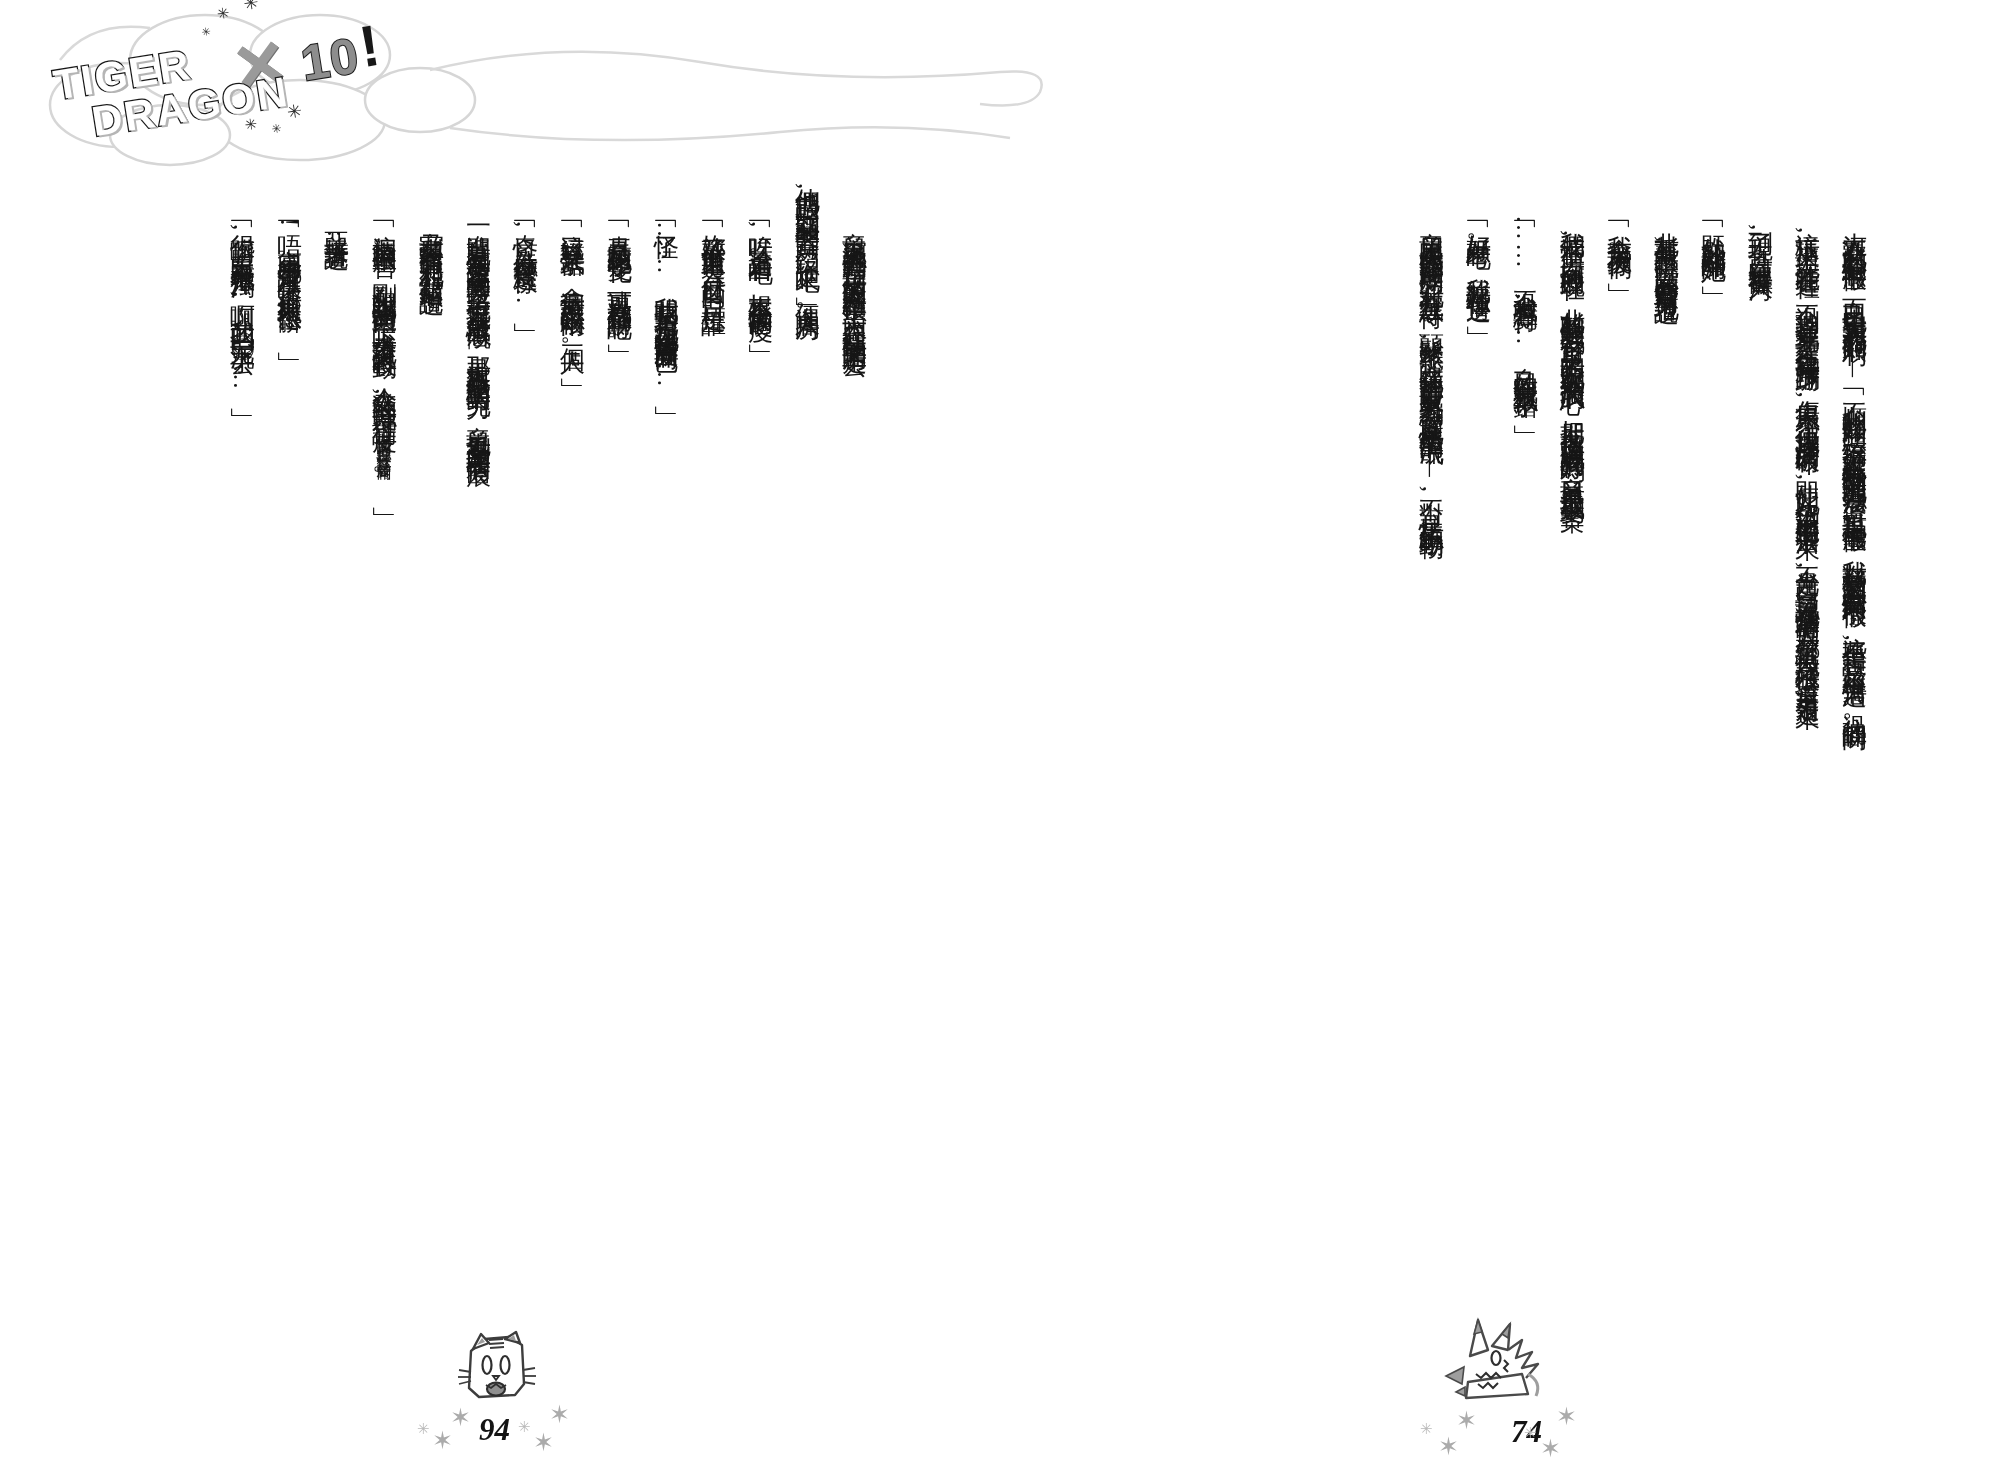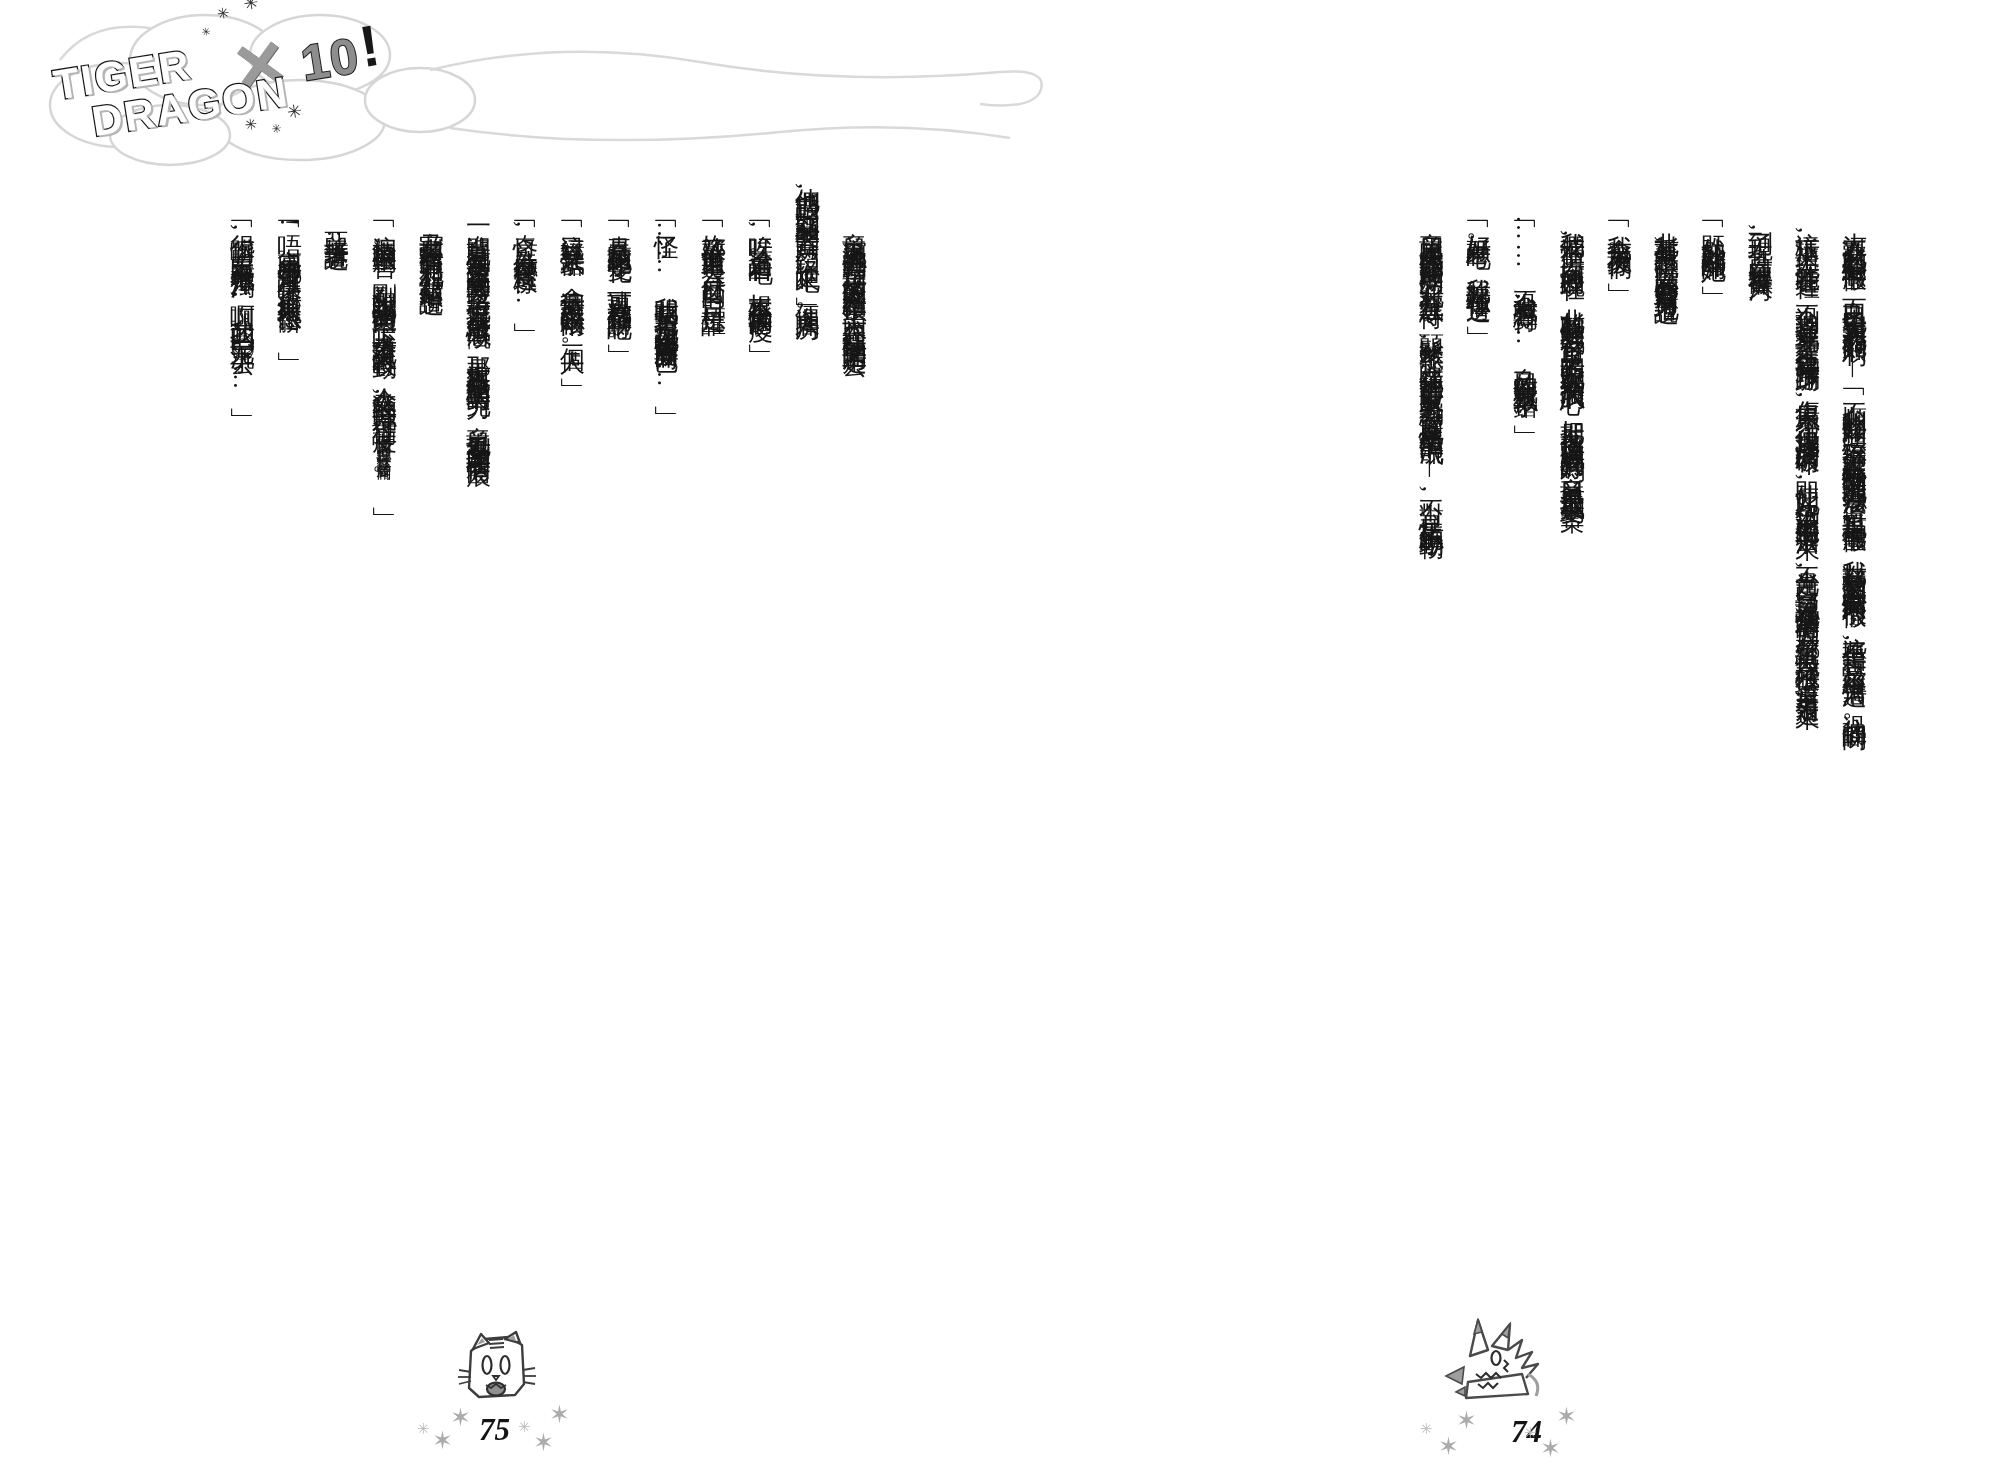--- a/index.html
+++ b/index.html
@@ -130,21 +130,21 @@
       <line x1="0" y1="47" x2="13" y2="47"></line>
       <line x1="1" y1="54" x2="13" y2="51"></line>
       <line x1="65" y1="40" x2="77" y2="38"></line>
       <line x1="66" y1="46" x2="78" y2="46"></line>
       <line x1="65" y1="52" x2="77" y2="54"></line>
     </g>
   </svg>
   <span class="fstar" style="left:417px;top:1420px;">✳</span>
   <span class="fstar big" style="left:432px;top:1426px;">✶</span>
   <span class="fstar big" style="left:450px;top:1403px;">✶</span>
-  <span class="page-number" style="left:479px;top:1412px;">75</span>
+  <span class="page-number" style="left:479px;top:1412px;">94</span>
   <span class="fstar" style="left:518px;top:1418px;">✳</span>
   <span class="fstar big" style="left:533px;top:1428px;">✶</span>
   <span class="fstar big" style="left:549px;top:1400px;">✶</span>
 
   <svg class="mascot" style="left:1438px;top:1312px;" width="115" height="100" viewBox="0 0 115 100">
     <g stroke="#4a4a4a" stroke-width="2.4" fill="#ffffff" stroke-linejoin="round">
       <polygon points="32,44 40,8 50,38"></polygon>
       <polygon points="54,34 72,12 70,38"></polygon>
       <polyline points="70,38 84,28 78,46 94,40 84,56 100,52 88,66"></polyline>
       <polygon points="30,70 84,62 90,82 28,86"></polygon>

